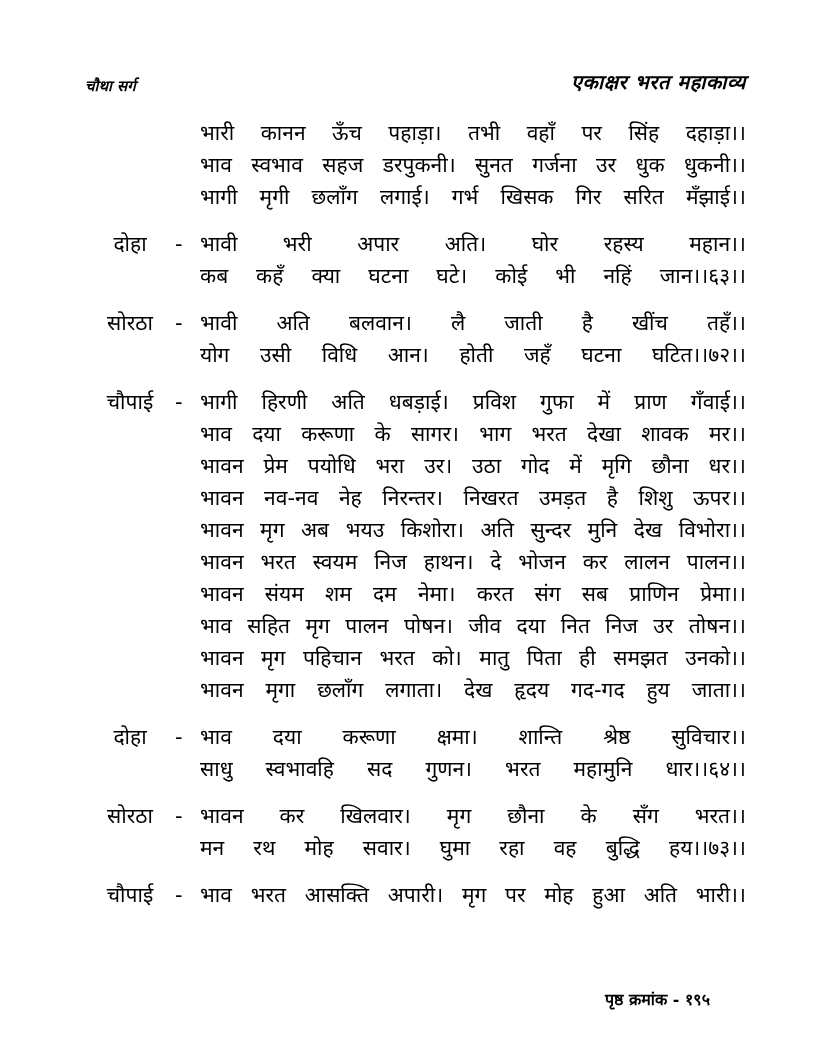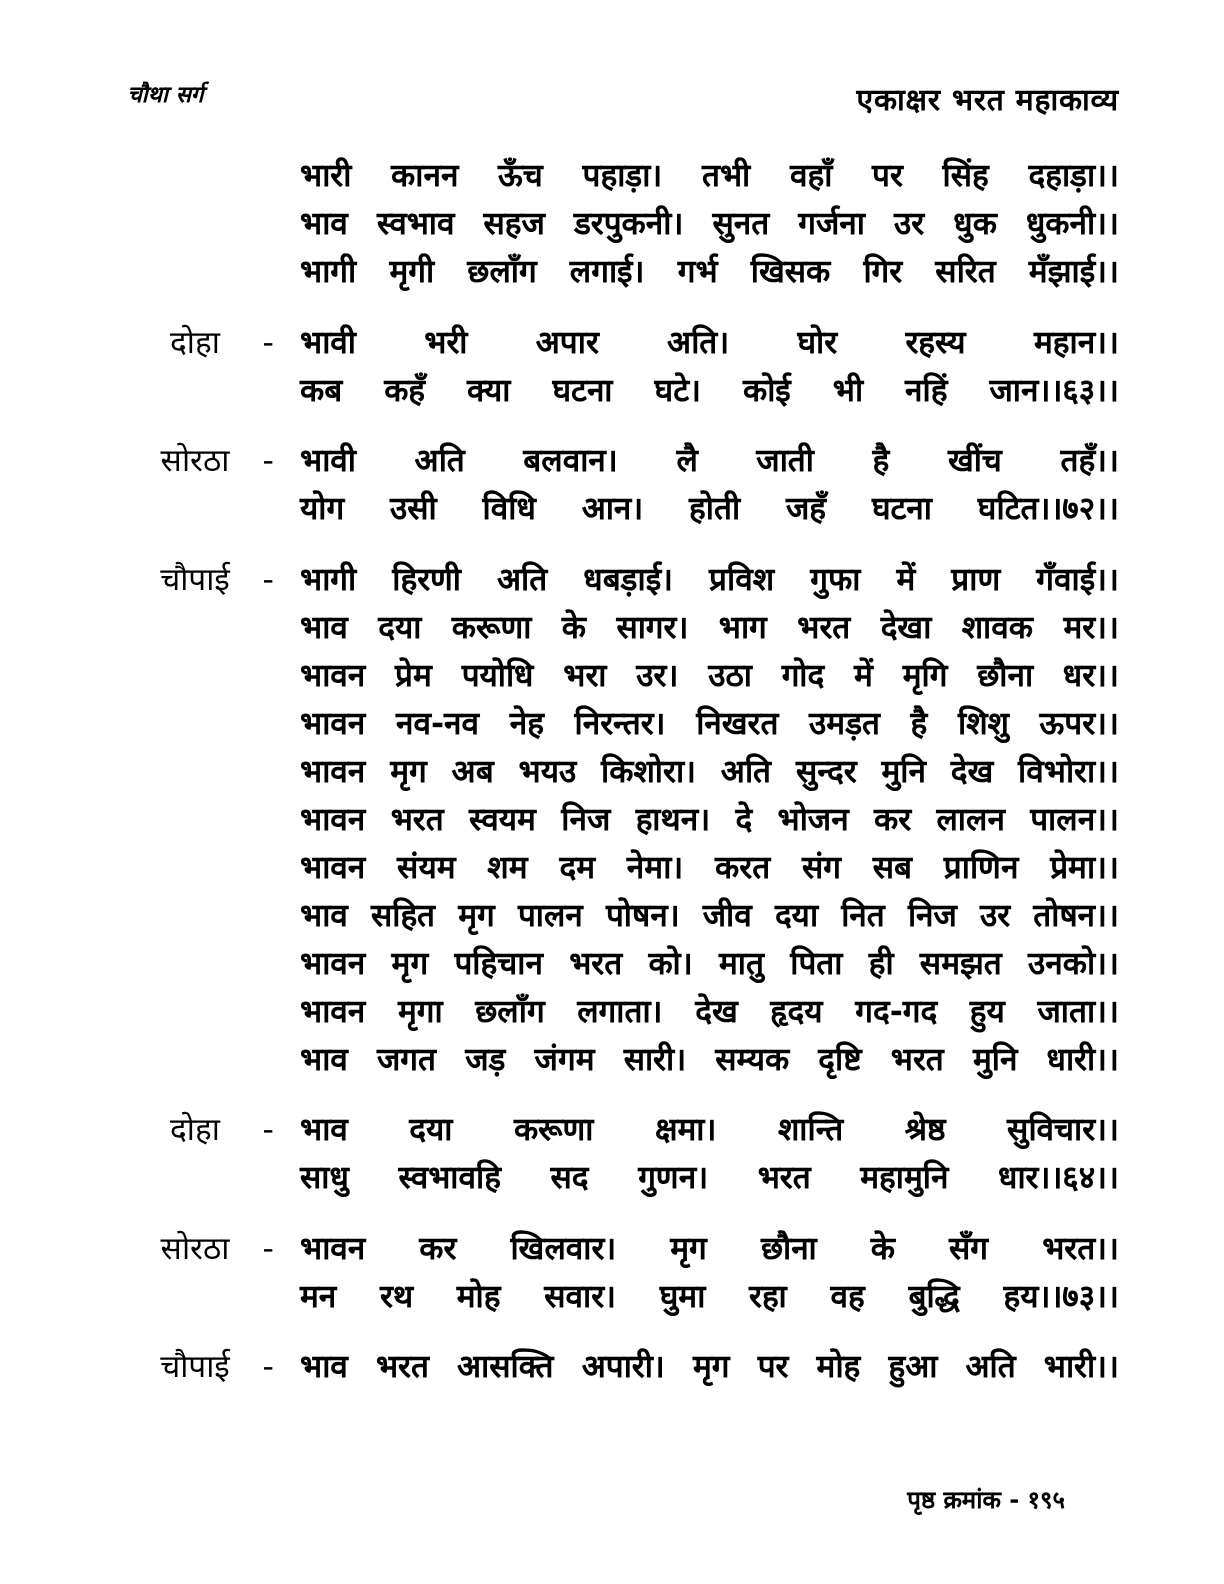--- a/index.html
+++ b/index.html
@@ -14,34 +14,36 @@
     box-sizing: border-box;
     background: #ffffff;
     color: #000000;
     font-family: "DejaVu Sans", sans-serif;
     padding: 52px 70px 0 85px;
     overflow: hidden;
   }
   .header {
     display: flex;
     justify-content: space-between;
-    align-items: flex-start;
+    align-items: flex-end;
     margin-bottom: 22px;
+    margin-top: 16px;
   }
   .header-left {
     font-size: 15px;
     font-style: italic;
     font-weight: bold;
     white-space: nowrap;
   }
   .header-title {
     font-size: 20px;
     font-weight: bold;
     letter-spacing: 0.5px;
     white-space: nowrap;
+    font-style: italic;
   }
   .stanza {
     display: flex;
     align-items: flex-start;
     margin-bottom: 15px;
   }
   .stanza-label {
     width: 90px;
     flex: 0 0 90px;
     font-size: 21px;
@@ -51,21 +53,20 @@
   }
   .stanza-dash {
     width: 25px;
     flex: 0 0 25px;
     font-size: 21px;
     line-height: 32px;
   }
   .stanza-lines {
     flex: 1 1 auto;
     min-width: 0;
-    font-weight: bold;
   }
   .verse-line {
     font-size: 21px;
     line-height: 32px;
     text-align: justify;
     text-align-last: justify;
     white-space: normal;
   }
   .footer {
     position: absolute;
@@ -121,21 +122,20 @@
       <div class="verse-line">भागी हिरणी अति धबड़ाई। प्रविश गुफा में प्राण गँवाई।।</div>
       <div class="verse-line">भाव दया करूणा के सागर। भाग भरत देखा शावक मर।।</div>
       <div class="verse-line">भावन प्रेम पयोधि भरा उर। उठा गोद में मृगि छौना धर।।</div>
       <div class="verse-line">भावन नव-नव नेह निरन्तर। निखरत उमड़त है शिशु ऊपर।।</div>
       <div class="verse-line">भावन मृग अब भयउ किशोरा। अति सुन्दर मुनि देख विभोरा।।</div>
       <div class="verse-line">भावन भरत स्वयम निज हाथन। दे भोजन कर लालन पालन।।</div>
       <div class="verse-line">भावन संयम शम दम नेमा। करत संग सब प्राणिन प्रेमा।।</div>
       <div class="verse-line">भाव सहित मृग पालन पोषन। जीव दया नित निज उर तोषन।।</div>
       <div class="verse-line">भावन मृग पहिचान भरत को। मातु पिता ही समझत उनको।।</div>
       <div class="verse-line">भावन मृगा छलाँग लगाता। देख हृदय गद-गद हुय जाता।।</div>
-      <div class="verse-line">भाव जगत जड़ जंगम सारी। सम्यक दृष्टि भरत मुनि धारी।।</div>
     </div>
   </div>
 
   <div class="stanza">
     <span class="stanza-label">दोहा</span>
     <span class="stanza-dash">-</span>
     <div class="stanza-lines">
       <div class="verse-line">भाव दया करूणा क्षमा। शान्ति श्रेष्ठ सुविचार।।</div>
       <div class="verse-line">साधु स्वभावहि सद गुणन। भरत महामुनि धार।।६४।।</div>
     </div>

